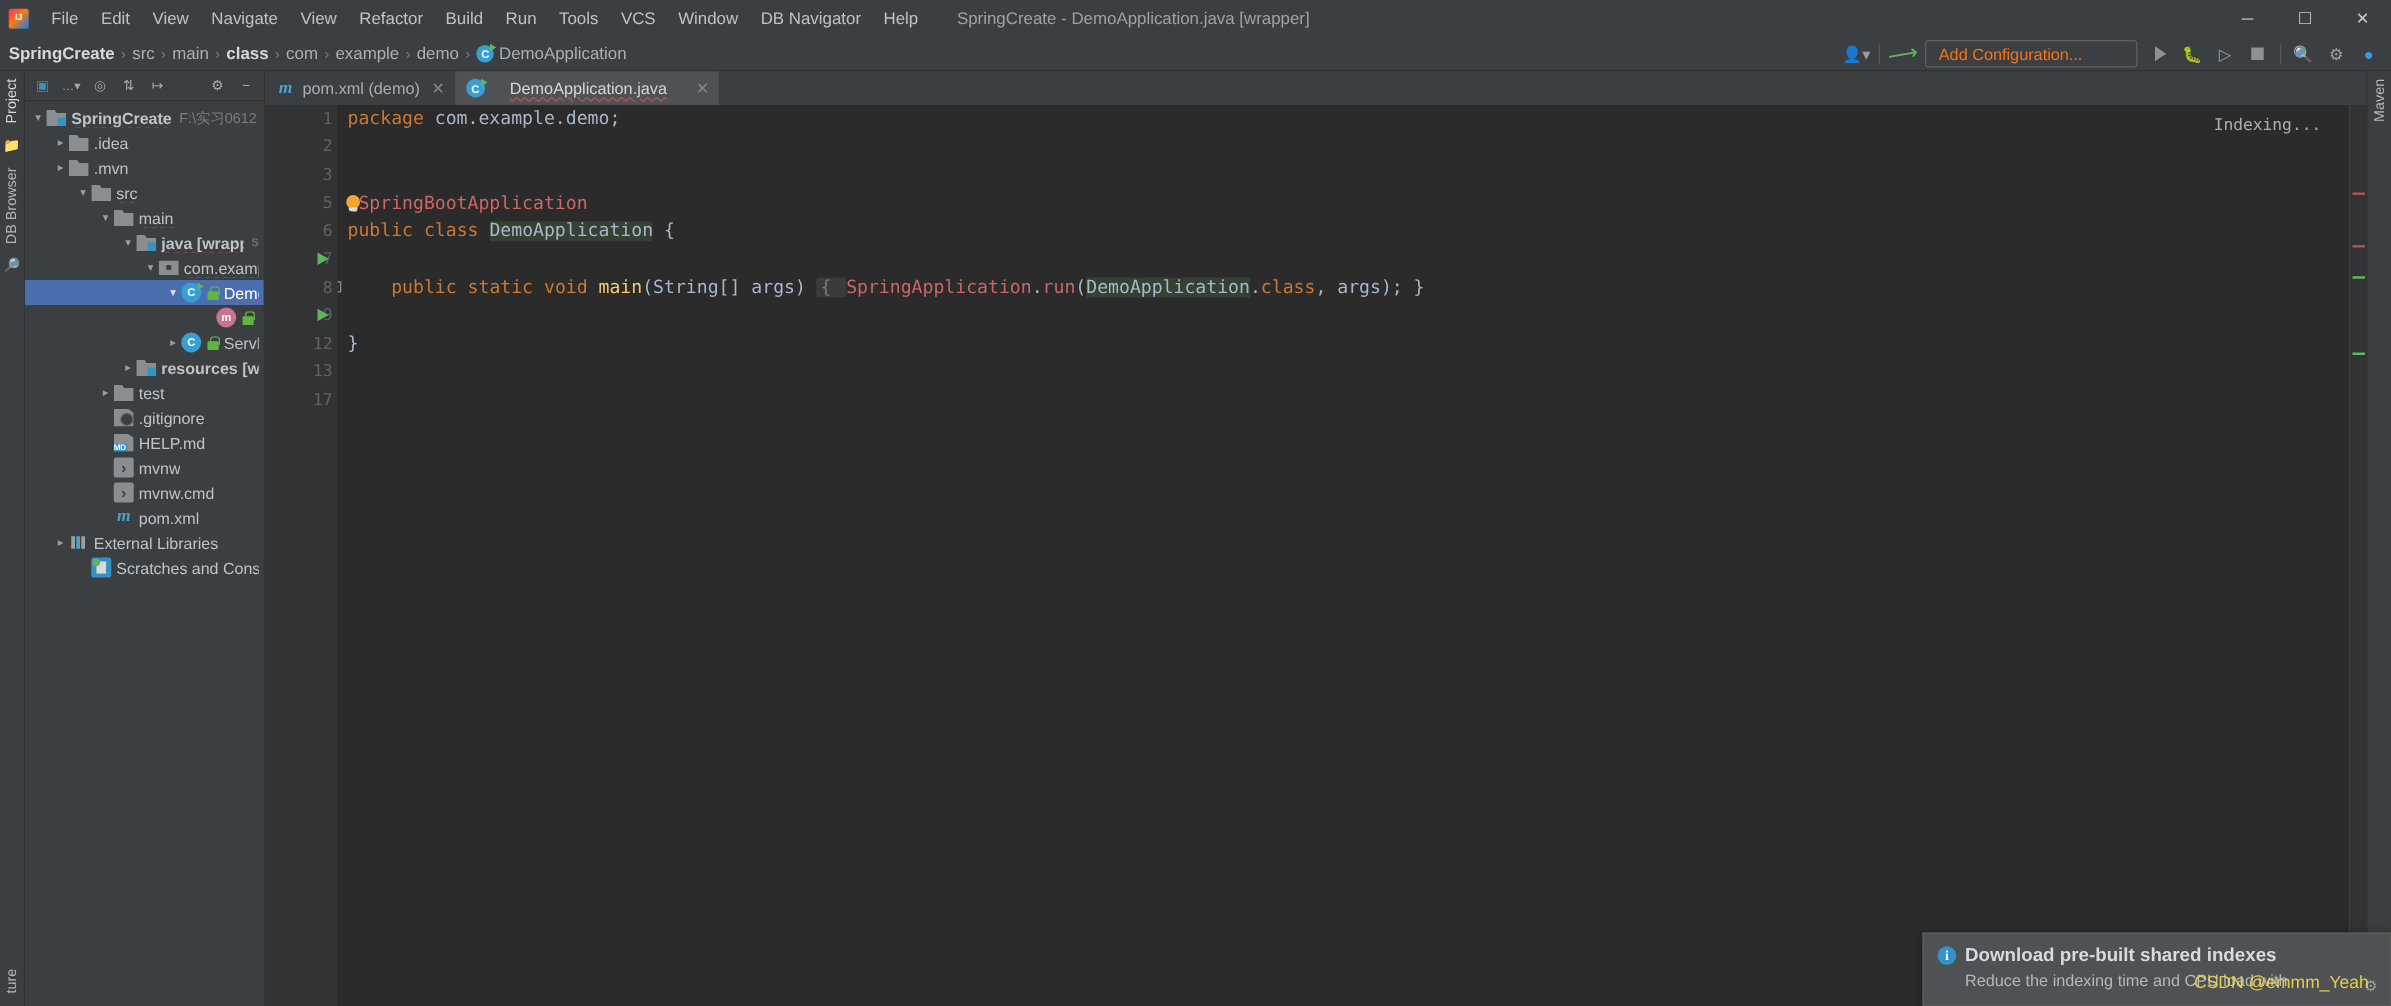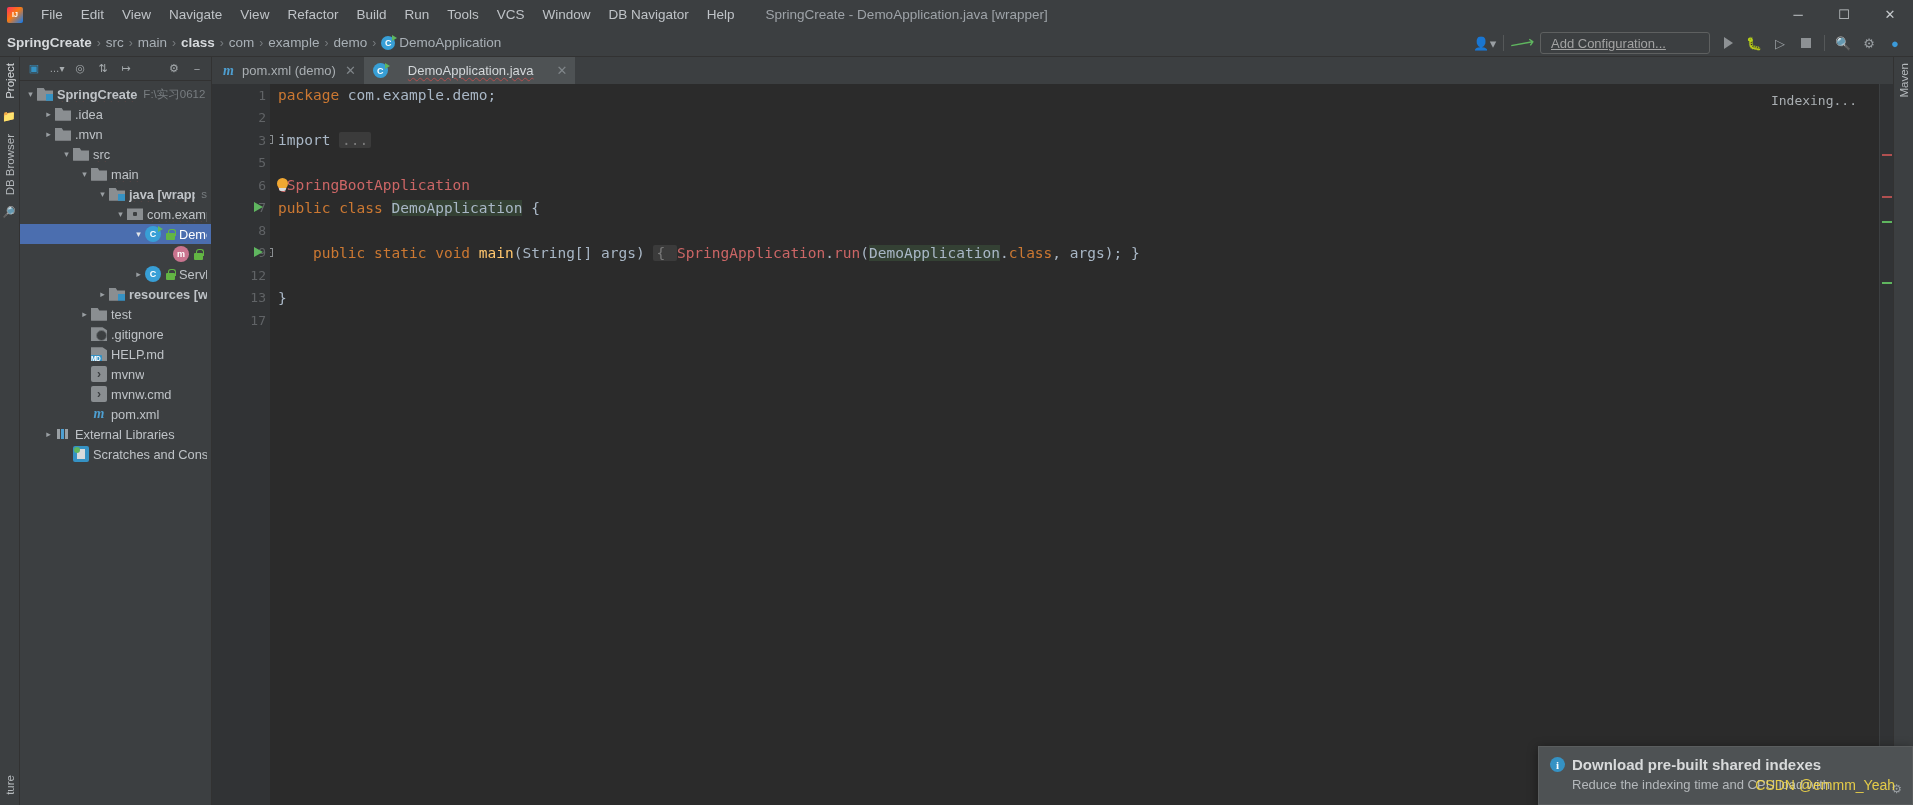--- a/index.html
+++ b/index.html
@@ -65,21 +65,21 @@
   }
   .nav-right { position: absolute; right: 6px; top: 0; height: 28px; display: flex; align-items: center; gap: 2px; }
   .tb-ico {
     width: 24px; height: 24px; display: flex; align-items: center; justify-content: center;
     color: #9a9fa3; font-size: 13px;
   }
   .tb-sep { width: 1px; height: 16px; background: #555859; margin: 0 4px; }
   .run-config {
     height: 22px; min-width: 170px; padding: 0 10px; border: 1px solid #5e6060;
     border-radius: 3px; display: flex; align-items: center; font-size: 13px;
-    color: #a3a3a3; background: transparent; margin: 0 4px; text-decoration: underline;
+    color: #f97316; background: transparent; margin: 0 4px;
   }
   .play-tri { width:0;height:0;border-left:9px solid #8d9194;border-top:6px solid transparent;border-bottom:6px solid transparent; }
   .stop-sq { width:10px;height:10px;background:#8d9194; }
   .update-arrow { color:#5fb65f; font-size:17px; transform: rotate(-10deg); }
 
   
   .body-row { flex: 1; display: flex; min-height: 0; position: relative; }
 
   
   .left-rail {
@@ -540,24 +540,20 @@
           <div class="gutter-row">13</div>
           <div class="gutter-row">17</div>
 
           <div class="g-mark run-arrow" style="left:42px; top:118px;"></div>
           <div class="g-mark run-arrow" style="left:42px; top:163px;"></div>
         </div>
 
         <div class="code">
           <div class="cline"><span class="kw">package</span><span class="pl"> com.example.demo;</span></div>
           <div class="cline"></div>
-          <div class="cline" style="position:relative;">
-            <span class="fold-plus-code" style="left:-6px;top:6px;">+</span>
-            <span class="pl">import </span><span class="fold-dots">...</span>
-          </div>
           <div class="cline"></div>
           <div class="cline" style="position:relative;">
             <span class="str-red">@SpringBootApplication</span>
             <span class="lightbulb" style="left:6px; top:4px;">
               <span class="bulb"></span><span class="base"></span>
             </span>
           </div>
           <div class="cline">
             <span class="kw">public</span><span class="pl"> </span><span class="kw">class</span><span class="pl"> </span><span class="cls-hl">DemoApplication</span><span class="pl"> {</span>
           </div>

